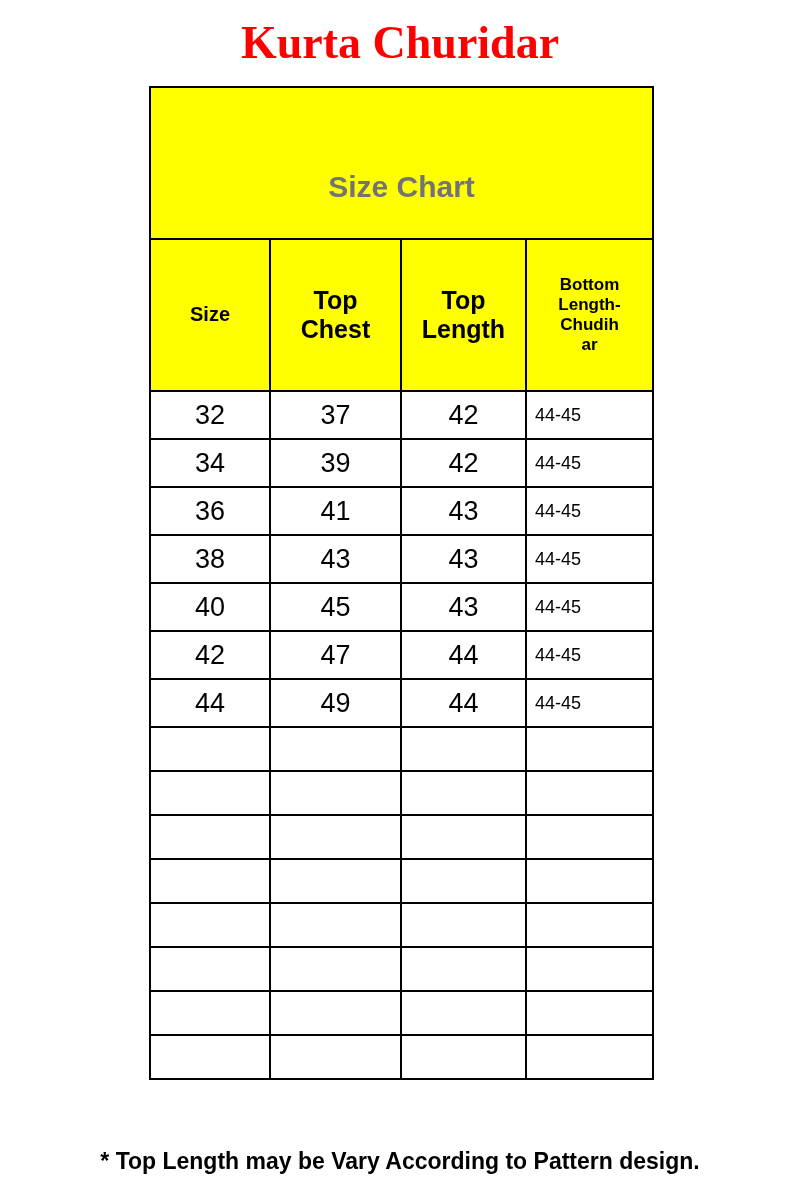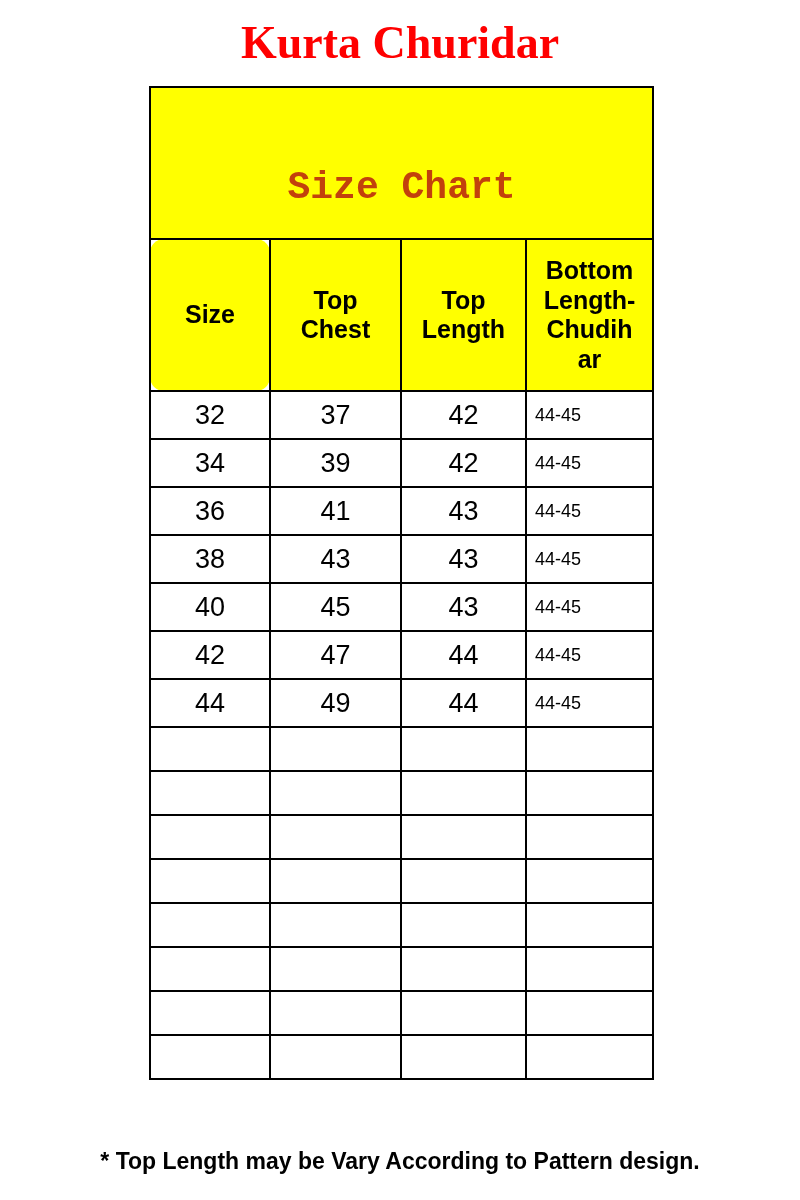--- a/index.html
+++ b/index.html
@@ -48,39 +48,39 @@
     padding: 0;
     margin: 0;
   }
   .banner-cell {
     background: #ffff00;
     height: 150px;
     vertical-align: middle;
     text-align: center;
   }
   .banner-text {
-    font-family: Liberation Mono, monospace;
-    font-weight: bold;
-    font-size: 38px;
-    color: #c2410c;
+    font-family: Liberation Sans, sans-serif;
+    font-weight: bold;
+    font-size: 30px;
+    color: #737373;
     padding-top: 48px;
     display: block;
   }
   .head-cell {
     background: #ffff00;
     height: 150px;
     vertical-align: middle;
     text-align: center;
     font-weight: bold;
     color: #000000;
     line-height: 1.18;
   }
-  .head-size   { font-size: 25px; border-radius: 14px; }
+  .head-size   { font-size: 20px; }
   .head-normal { font-size: 25px; }
-  .head-bottom { font-size: 25px; }
+  .head-bottom { font-size: 17px; }
   .data-cell {
     height: 46px;
     font-size: 27px;
     color: #000000;
     text-align: center;
     vertical-align: middle;
   }
   .data-cell.bottom-col {
     text-align: left;
     padding-left: 8px;

